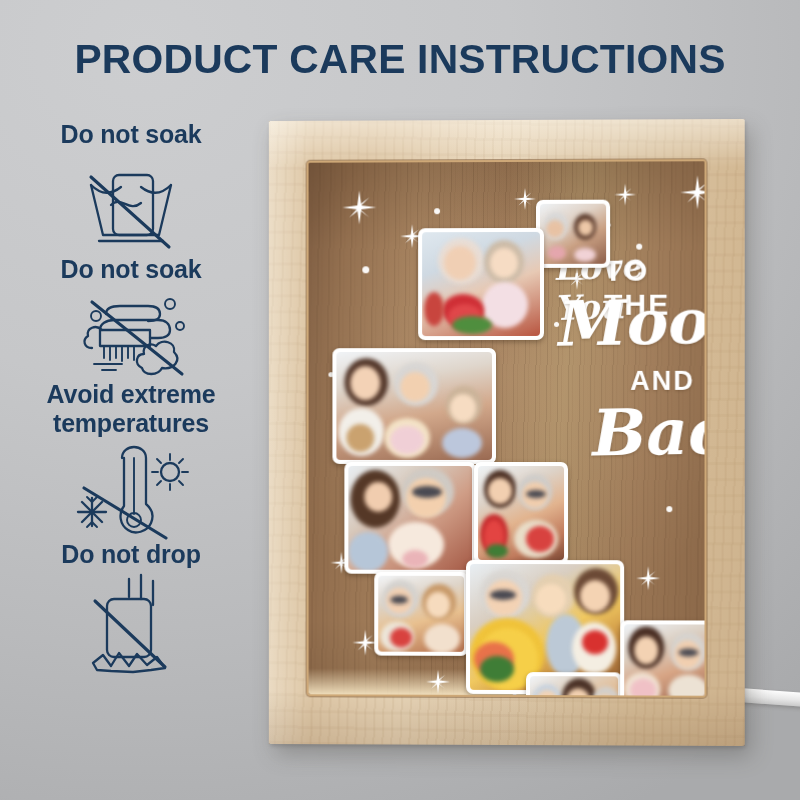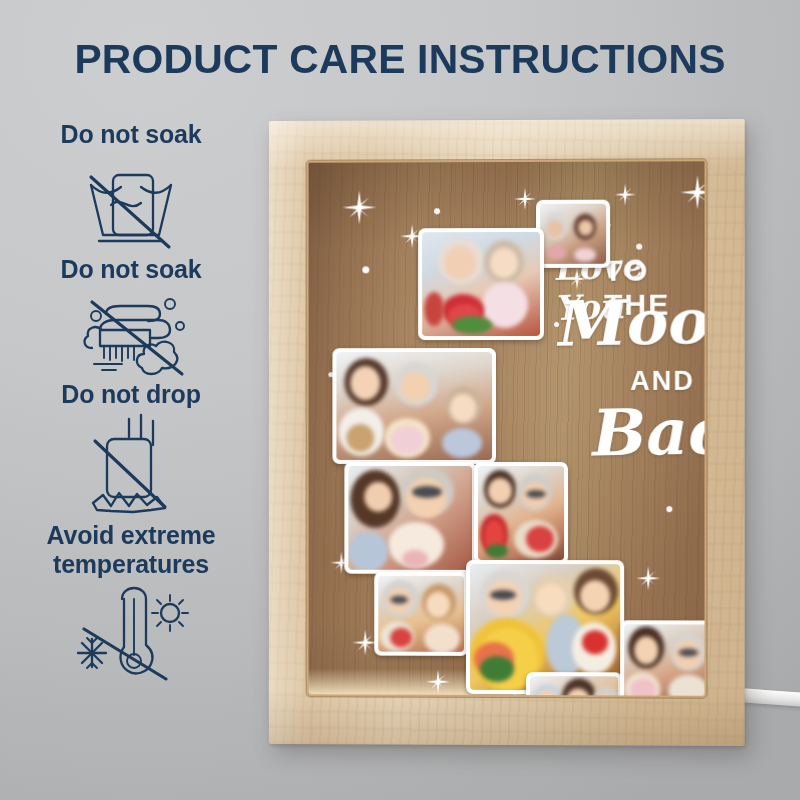--- a/index.html
+++ b/index.html
@@ -225,36 +225,20 @@
 
         <circle class="stroke-thin" cx="30" cy="32" r="5"></circle>
         <circle class="stroke-thin" cx="104" cy="20" r="5"></circle>
         <circle class="stroke-thin" cx="114" cy="42" r="4"></circle>
 
         <line class="slash" x1="26" y1="18" x2="116" y2="90"></line>
       </svg>
     </div>
 
     <div class="care-item">
-      <div class="care-label">Do not drop</div>
-      <svg class="care-icon ci-3" width="120" height="110" viewBox="0 0 120 110">
-
-        <line class="stroke" x1="58" y1="8" x2="58" y2="26"></line>
-        <line class="stroke" x1="70" y1="4" x2="70" y2="28"></line>
-        <line class="stroke" x1="82" y1="10" x2="82" y2="34"></line>
-
-        <rect class="stroke" x="36" y="28" width="44" height="58" rx="7"></rect>
-
-        <path class="stroke" d="M22 92 L32 84 L40 95 L48 82 L58 95 L66 83 L76 94 L86 86 L94 97 L80 99 L62 101 L40 100 L26 99 Z"></path>
-
-        <line class="slash" x1="24" y1="30" x2="94" y2="96"></line>
-      </svg>
-    </div>
-
-    <div class="care-item">
       <div class="care-label">
         <span>Avoid extreme</span><br>
         <span>temperatures</span>
       </div>
       <svg class="care-icon ci-4" width="130" height="100" viewBox="0 0 130 100">
 
         <path class="stroke" d="M56 18 C56 11 62 7 68 7 C74 7 80 11 80 18 L80 64 C86 69 88 76 85 83 C81 92 69 95 62 90 C54 85 52 74 58 66 L58 18"></path>
         <path class="stroke-thin" d="M68 18 L68 74"></path>
         <circle class="stroke-thin" cx="68" cy="80" r="7"></circle>
 
@@ -273,20 +257,36 @@
           <line class="stroke" x1="12" y1="72" x2="40" y2="72"></line>
           <line class="stroke" x1="16" y1="62" x2="36" y2="82"></line>
           <line class="stroke" x1="36" y1="62" x2="16" y2="82"></line>
           <line class="stroke-thin" x1="26" y1="62" x2="21" y2="57"></line>
           <line class="stroke-thin" x1="26" y1="62" x2="31" y2="57"></line>
           <line class="stroke-thin" x1="26" y1="82" x2="21" y2="87"></line>
           <line class="stroke-thin" x1="26" y1="82" x2="31" y2="87"></line>
         </g>
 
         <line class="slash" x1="18" y1="48" x2="100" y2="98"></line>
+      </svg>
+    </div>
+
+    <div class="care-item">
+      <div class="care-label">Do not drop</div>
+      <svg class="care-icon ci-3" width="120" height="110" viewBox="0 0 120 110">
+
+        <line class="stroke" x1="58" y1="8" x2="58" y2="26"></line>
+        <line class="stroke" x1="70" y1="4" x2="70" y2="28"></line>
+        <line class="stroke" x1="82" y1="10" x2="82" y2="34"></line>
+
+        <rect class="stroke" x="36" y="28" width="44" height="58" rx="7"></rect>
+
+        <path class="stroke" d="M22 92 L32 84 L40 95 L48 82 L58 95 L66 83 L76 94 L86 86 L94 97 L80 99 L62 101 L40 100 L26 99 Z"></path>
+
+        <line class="slash" x1="24" y1="30" x2="94" y2="96"></line>
       </svg>
     </div>
   </div>
 
   <div class="frame-wrap">
 
     <div class="cord"></div>
 
     <div class="frame">
       <div class="bevel-top"></div>

